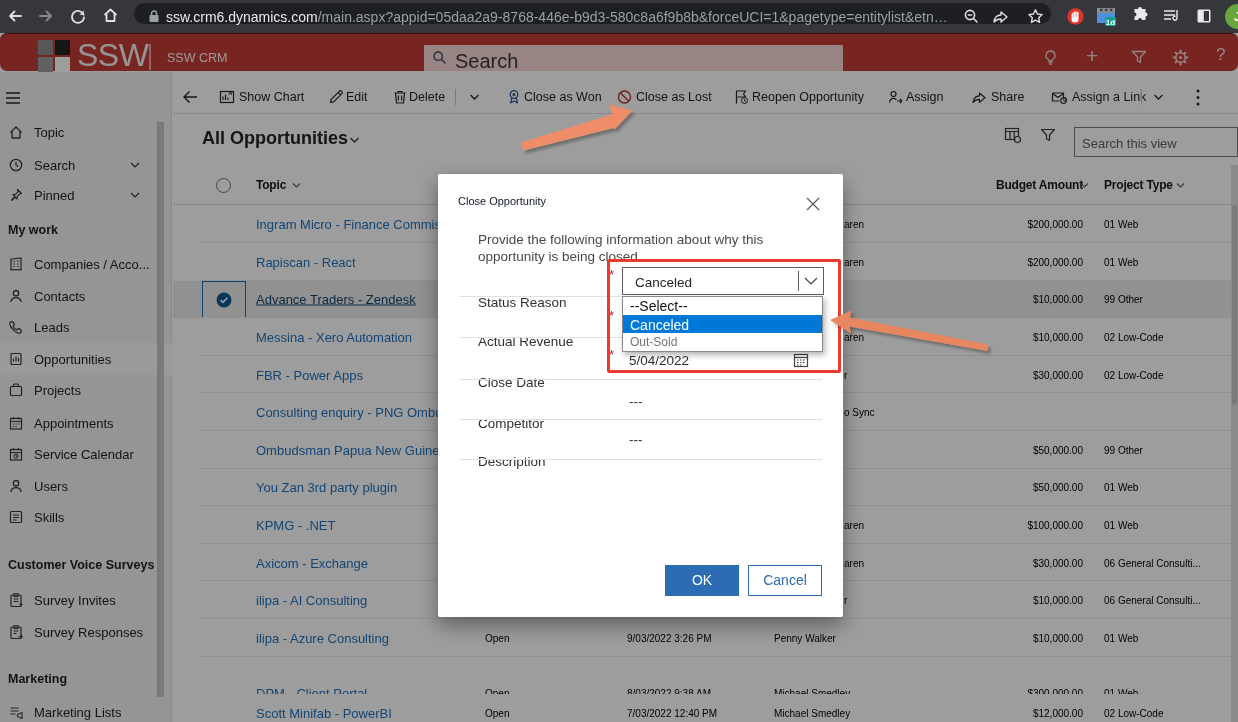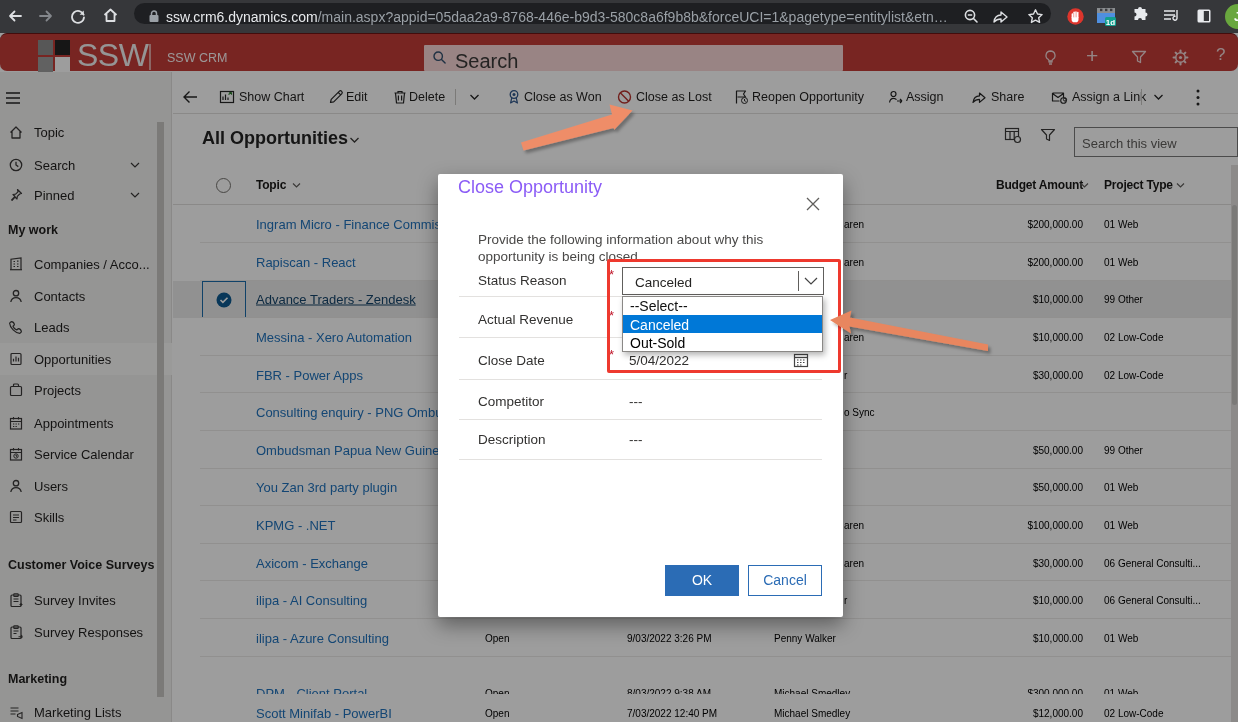--- a/index.html
+++ b/index.html
@@ -27,21 +27,21 @@
 #gridhdr { position:absolute; left:173px; top:165px; width:1065px; height:40px; background:#fff; border-bottom:1px solid #e1dfdd; }
 .ghtxt { position:absolute; top:50%; transform:translateY(-50%); font-size:12px; font-weight:bold; color:#1b1a19; white-space:nowrap; letter-spacing:-0.2px; }
 .row { position:absolute; left:173px; width:1065px; height:38px; background:#fff; }
 .row::after { content:""; position:absolute; left:27px; right:7px; bottom:0; height:1px; background:#ebeae9; }
 .topic { position:absolute; left:83px; top:50%; transform:translateY(-50%); font-size:13px; color:#2173bd; white-space:nowrap; }
 .cell { position:absolute; top:50%; transform:translateY(-50%); font-size:10px; color:#000000; white-space:nowrap; }
 
 #overlay { position:absolute; left:0; top:33px; width:1238px; height:689px; background:rgba(0,0,0,0.385); z-index:10; }
 
 #modal { position:absolute; left:438px; top:174px; width:405px; height:443px; background:#fff; z-index:20; border-radius:2px; box-shadow:0 8px 20px rgba(0,0,0,0.4); }
-.mlabel { position:absolute; left:40px; font-size:13.5px; color:#323130; transform:translateY(-50%); }
+.mlabel { position:absolute; left:40px; font-size:13.5px; color:#323130; transform:translateY(-50%);margin-top:22px; }
 .mval { position:absolute; left:191px; font-size:13.5px; color:#323130; transform:translateY(-50%); }
 .mline { position:absolute; left:21px; width:363px; height:1px; background:#e3e1df; }
 .mstar { position:absolute; left:171px; color:#c0172b; font-size:13px; transform:translateY(-50%); }
 #annot { position:absolute; left:0; top:0; z-index:30; pointer-events:none; }
 </style>
 </head>
 <body>
 <div id="stage">
 
 <div id="chrome">
@@ -437,21 +437,21 @@
         <div class="cell" style="left:601px">Michael Smedley</div>
         <div class="cell" style="left:910px;width:0"></div>
         <div class="cell" style="right:155px;left:auto">$12,000.00</div>
         <div class="cell" style="left:931px">02 Low-Code</div>
       </div>
 </div>
 
 <div id="overlay"></div>
 
 <div id="modal">
-  <div class="abs" style="left:20px;top:3px;font-size:18px;color:#8b5cf6">Close Opportunity</div>
+  <div class="abs" style="left:20px;top:21px;font-size:11px;color:#0f172a">Close Opportunity</div>
   <svg class="abs" style="left:367px;top:22px" width="16" height="16" viewBox="0 0 16 16">
         <path d="M2 2l12 12M14 2 2 14" stroke="#605e5c" stroke-width="1.3"></path>
       </svg>
   <div class="abs" style="left:40px;top:57px;font-size:13.5px;color:#494847;line-height:17px">Provide the following information about why this<br>opportunity is being closed.</div>
   <div class="mlabel" style="top:106px">Status Reason</div>
   <div class="mstar" style="top:100px">*</div>
   <div class="mline" style="top:122px"></div>
   <div class="mlabel" style="top:145px">Actual Revenue</div>
   <div class="mstar" style="top:141px">*</div>
   <div class="mline" style="top:163px"></div>
@@ -478,21 +478,21 @@
 <div class="abs" style="left:635px;top:274.5px;font-size:13.5px;color:#252423;z-index:23">Canceled</div>
 <div class="abs" style="left:798px;top:271px;width:1px;height:20px;background:#605e5c;z-index:23"></div>
 <svg class="abs" style="left:804px;top:277px;z-index:23" width="14" height="9" viewBox="0 0 14 9">
       <path d="m1 1 6 6 6-6" stroke="#444" stroke-width="1.2" fill="none"></path>
     </svg>
 
 <div class="abs" style="left:622px;top:296px;width:201px;height:56.4px;background:#fff;border:1px solid #8a8886;box-shadow:2px 3px 6px rgba(0,0,0,0.3);z-index:22"></div>
 <div class="abs" style="left:630px;top:298px;font-size:14px;color:#111;z-index:23">--Select--</div>
 <div class="abs" style="left:623px;top:314.8px;width:199px;height:18.7px;background:#0078d7;z-index:23"></div>
 <div class="abs" style="left:630px;top:316.8px;font-size:14px;color:#fff;z-index:24">Canceled</div>
-<div class="abs" style="left:630px;top:335px;font-size:14px;color:#000000;z-index:23">Out-Sold</div>
+<div class="abs" style="left:630px;top:335px;font-size:12px;color:#737373;z-index:23">Out-Sold</div>
 
 <div class="abs" style="left:607px;top:259px;width:234px;height:114px;border:3px solid #ee392e;border-radius:2px;z-index:28"></div>
 
 <svg id="annot" width="1238" height="722" viewBox="0 0 1238 722">
   <g filter="url(#ashadow)">
     <path d="M632.5,110.5 L609.5,104.5 L612,114.5 L521,142.5 L523.5,150.5 L613.5,128 L614.3,129.8 Z" fill="#ef8d68"></path>
   </g>
   <g filter="url(#ashadow)">
     <path d="M830,320 L851.5,310.5 L850,317.5 L988,344.5 L988,351 L849.5,326.5 L851,333.5 Z" fill="#e8865e"></path>
   </g>

